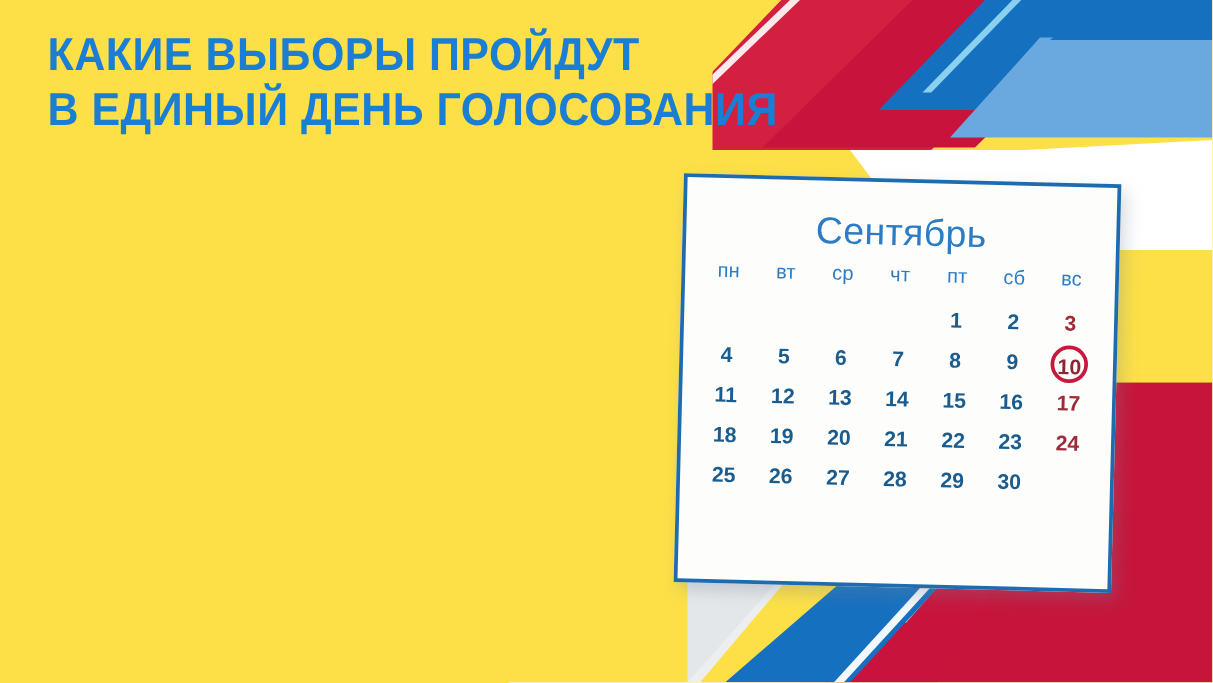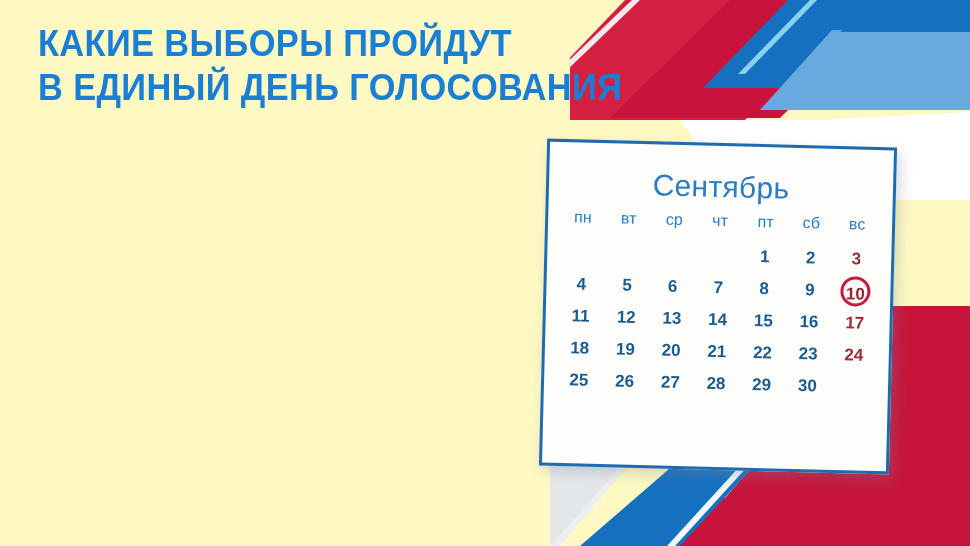--- a/index.html
+++ b/index.html
@@ -8,21 +8,21 @@
     background: #ffffff;
   }
   body {
     font-family: "Liberation Sans", sans-serif;
   }
   .stage {
     position: relative;
     width: 970px;
     height: 546px;
     overflow: hidden;
-    background: #fef9c3;
+    background: #fde047;
   }
 
   
   .deco { position: absolute; pointer-events: none; }
   .deco svg { display: block; }
 
   
   .headline {
     position: absolute;
     left: 38px;

